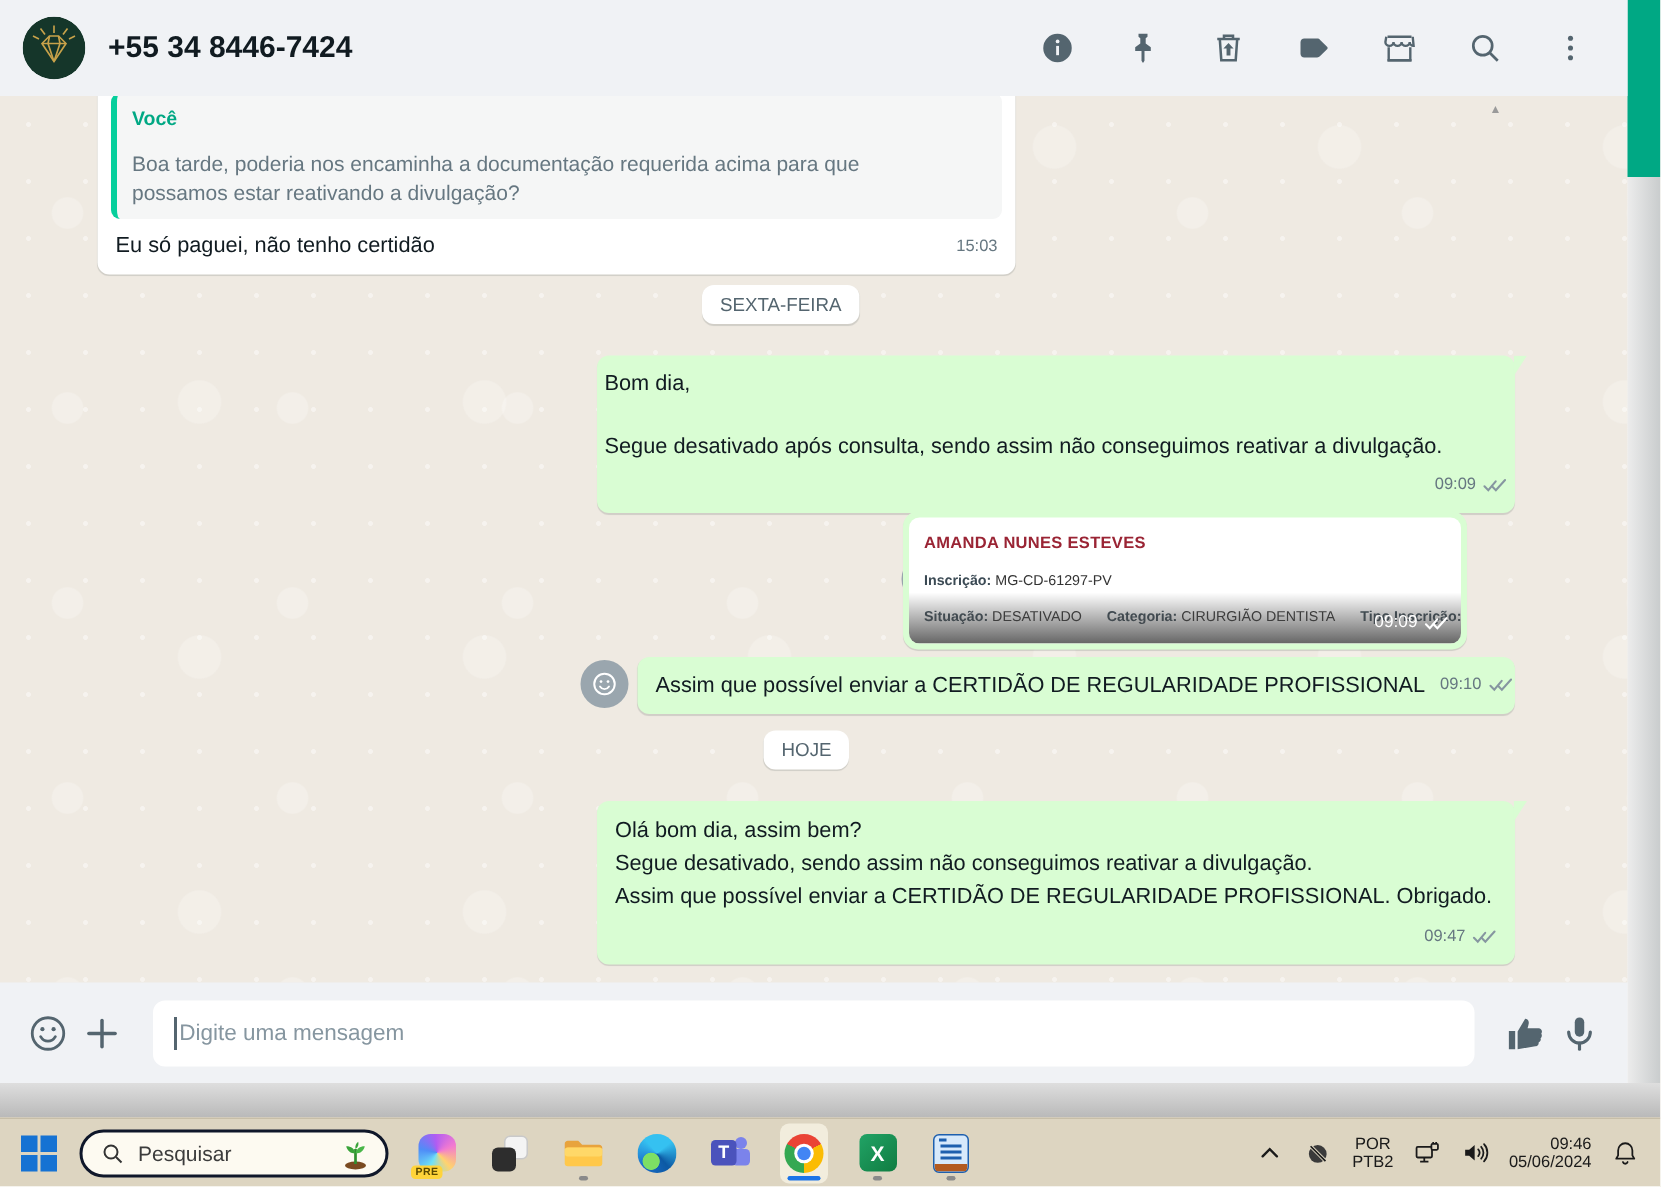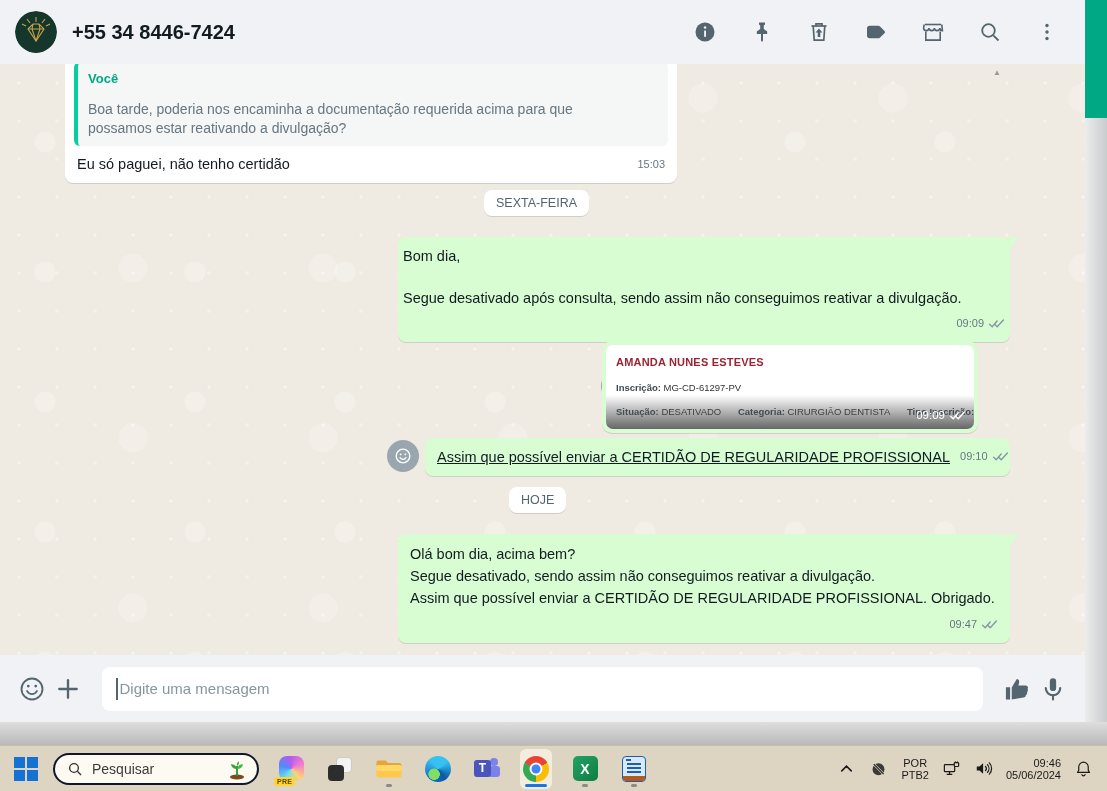--- a/index.html
+++ b/index.html
@@ -34,21 +34,21 @@
   .msg-in { left:65px; top:-8px; width:612px; background:#ffffff; padding:6px 9px 8px; }
   .quote { background:#f5f6f6; border-left:4px solid #06cf9c; border-radius:6px; padding:6px 10px 8px; }
   .quote-author { color:#00a884; font-size:13px; font-weight:700; margin-bottom:11px; }
   .quote-text { color:#667781; font-size:14px; line-height:19px; max-width:545px; }
   .msg-in-body { display:flex; align-items:flex-end; gap:10px; padding:8px 3px 0; }
   .msg-in-text { flex:1; }
   .msg-in-time { font-size:11px; color:#667781; white-space:nowrap; }
 
   .divider { position:absolute; background:#ffffff; color:#54656f; font-size:12.5px;
     padding:6px 12px; border-radius:8px; box-shadow:0 1px .5px rgba(11,20,26,.13); }
-  .divider-friday { left:484px; top:126px; }
+  .divider-friday { left:468px; top:126px; }
   .divider-today { left:509px; top:423px; }
 
   .msg-out { background:#d9fdd3; }
   .tail { position:absolute; top:0; right:-8px; width:9px; height:14px; background:#d9fdd3;
     clip-path:polygon(0 0, 100% 0, 0 100%); }
 
   .msg-bomdia { left:398px; top:173px; width:612px; padding:9px 5px 8px; }
   .msg-bomdia .p1 { margin-bottom:21px; }
 
   .hover-circle { position:absolute; width:32px; height:32px; border-radius:50%;
@@ -64,21 +64,21 @@
   .doc-row b { color:#3b4a54; }
   .doc-row .pair { margin-right:14px; }
   .doc-row-split { display:flex; justify-content:space-between; padding-right:24px; }
   .doc-fade { position:absolute; left:0; right:0; bottom:0; height:34px; pointer-events:none;
     background:linear-gradient(rgba(90,90,90,0), rgba(75,75,75,.85)); }
   .doc-time { position:absolute; right:8px; bottom:3px; color:#ffffff; font-size:11.5px;
     display:flex; align-items:center; gap:4px; }
 
   .msg-request { left:425px; top:374px; width:585px; padding:8px 12px; display:flex;
     align-items:flex-end; gap:10px; }
-  .msg-request .txt { flex:1; white-space:nowrap;text-decoration:underline; }
+  .msg-request .txt { flex:1; white-space:nowrap; }
   .msg-request .tm { font-size:11px; color:#667781; display:flex; align-items:center; gap:4px; padding-bottom:1px; }
 
   .msg-followup { left:398px; top:470px; width:612px; padding:9px 12px 8px; line-height:22px; }
 
   .scroll-artifact { position:absolute; left:993px; top:4px; color:#9a9a9a; font-size:8px; }
 
   
   .composer { position:absolute; left:0; top:655px; width:1085px; height:67px; background:#f0f2f5;
     display:flex; align-items:center; padding:0 18px; gap:8px; z-index:5; }
   .cicon { width:28px; height:28px; cursor:pointer; flex:0 0 auto; }
@@ -301,21 +301,21 @@
                 <path d="M7 6.8L9.8 9.6L16.5 2.2"></path>
             </g>
           </svg>
         </div>
       </div>
 
       <div class="divider divider-today">HOJE</div>
 
       <div class="bubble msg-out msg-followup">
         <span class="tail"></span>
-        <div>Olá bom dia, acima bem?</div>
+        <div>Olá bom dia, assim bem?</div>
         <div>Segue desativado, sendo assim não conseguimos reativar a divulgação.</div>
         <div>Assim que possível enviar a CERTIDÃO DE REGULARIDADE PROFISSIONAL. Obrigado.</div>
         <div class="time-row">
           <span>09:47</span>
           <svg class="checks" viewBox="0 0 18 12">
             <g stroke="#8696a0" stroke-width="1.5" fill="none" stroke-linecap="round">
               <path d="M1.5 6.8L4.3 9.6L9.7 3.2"></path>
                 <path d="M7 6.8L9.8 9.6L16.5 2.2"></path>
             </g>
           </svg>

